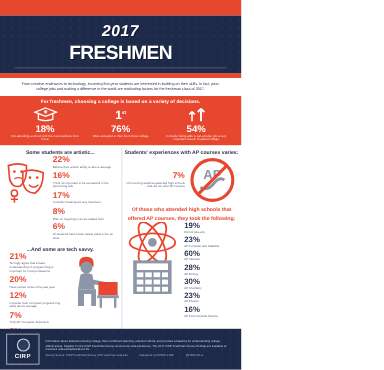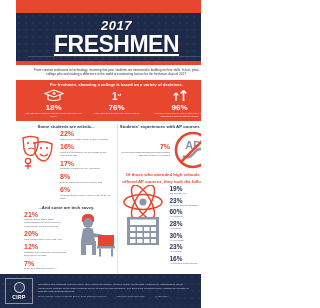--- a/index.html
+++ b/index.html
@@ -2,40 +2,39 @@
 <html><head>
 <meta charset="utf-8">
 <style>
   html,body{margin:0;padding:0;}
   body{
     width:201px;height:308px;overflow:hidden;
     background:#ffffff;
     font-family:"Liberation Sans", sans-serif;
     -webkit-font-smoothing:none;
   }
-  .page{position:relative;width:201px;height:308px;background:#fff;padding-left:16px;}
+  .page{position:relative;width:201px;height:308px;background:#fff;}
 
   
   .top-orange{height:13px;background:#e8472f;}
   .hero{
     position:relative;height:48px;background:#1e2a4a;
     background-image:radial-gradient(circle at 3px 3px, rgba(255,255,255,.045) 1px, transparent 1px);
     background-size:7px 7px;
     display:flex;flex-direction:column;align-items:center;justify-content:center;
   }
   .hero-year{
     color:#fff;font-style:italic;font-weight:bold;font-size:13px;
     letter-spacing:.5px;line-height:13px;margin-bottom:1px;
     text-shadow:1px 1px 0 rgba(0,0,0,.35);
   }
   .hero-title{
-    color:#fff;font-weight:bold;font-size:23px;line-height:23px;
+    color:#fff;font-weight:bold;font-size:16px;line-height:23px;
     letter-spacing:-0.5px;
     text-shadow:1px 1px 0 rgba(0,0,0,.4);
-    text-decoration:underline;
   }
   .hero-rule{
     position:absolute;left:12px;right:12px;bottom:4px;height:1px;
     background:rgba(255,255,255,.18);
   }
   .under-orange{height:4px;background:#e8472f;}
 
   
   .intro{
     padding:3px 14px 3px;text-align:center;color:#2a3552;
@@ -146,21 +145,21 @@
       </div>
 
 
       <div class="stat">
         <div class="stat-ico">
           <svg width="16" height="14" viewBox="0 0 16 14">
               <path d="M4 13 V5 M4 5 L1.7 7.4 M4 5 L6.3 7.4" stroke="#fff" stroke-width="1.3" fill="none"></path>
               <path d="M11.5 13 V2.5 M11.5 2.5 L8.8 5.4 M11.5 2.5 L14.2 5.4" stroke="#fff" stroke-width="1.6" fill="none"></path>
             </svg>
         </div>
-        <div class="stat-num">96%</div>
+        <div class="stat-num">54%</div>
         <div class="stat-sub">Consider being able to get a better job a very important reason to attend college</div>
       </div>
 
     </div>
   </div>
 
   <div class="cols">
 
     <div class="col-l">
 

